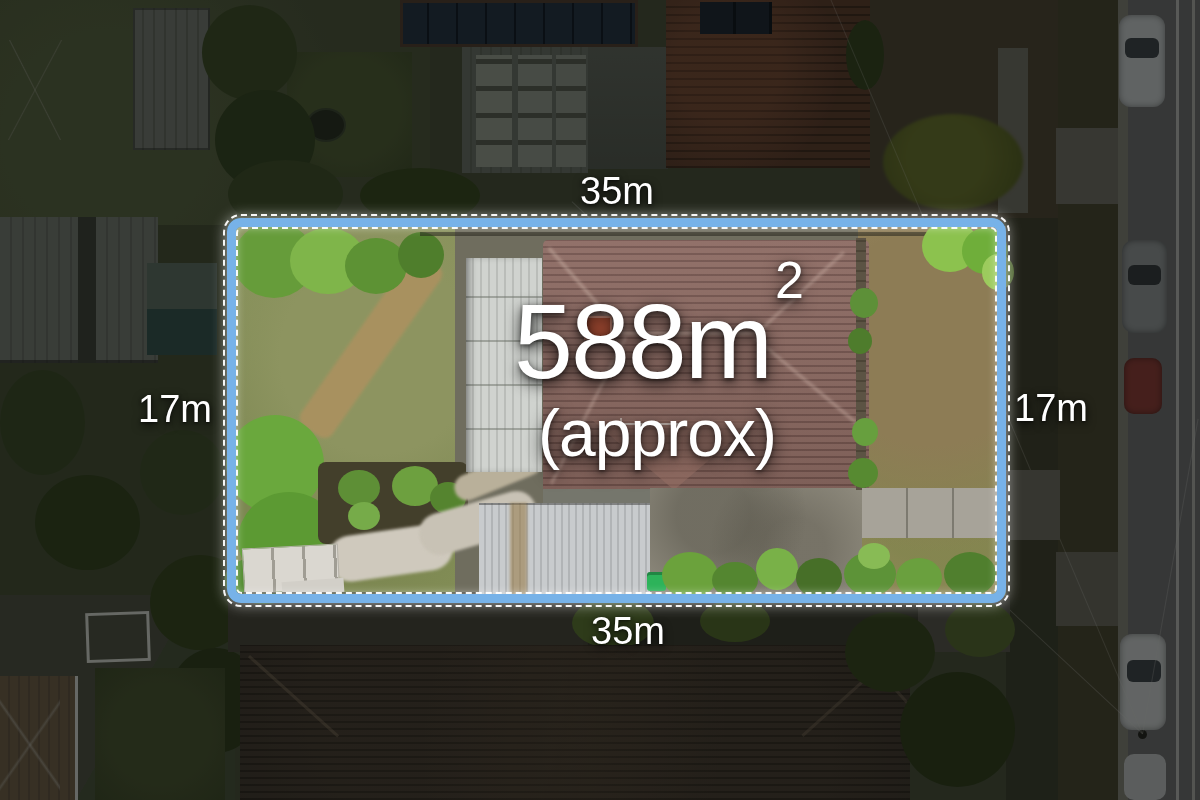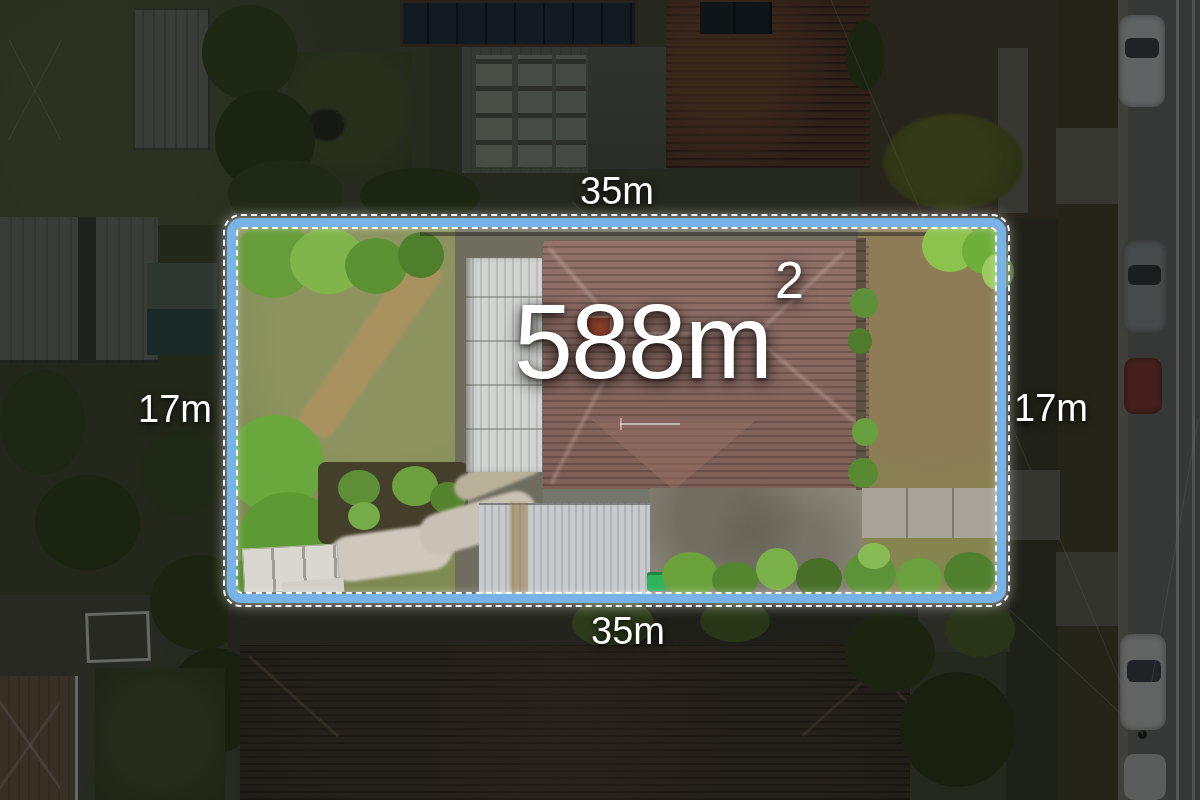--- a/index.html
+++ b/index.html
@@ -184,15 +184,16 @@
   <div class="dim"></div>
   <div class="boundary"></div>
 
   <div class="measure" style="left:617px;top:213px;transform:translate(-50%,-100%);">35m</div>
   <div class="measure" style="left:628px;top:610px;transform:translateX(-50%);">35m</div>
   <div class="measure" style="left:212px;top:409px;transform:translate(-100%,-50%);">17m</div>
   <div class="measure" style="left:1014px;top:408px;transform:translateY(-50%);">17m</div>
 
   <div class="area-wrap">
     <div class="area-main"><span>588m</span><sup>2</sup></div>
+    <div class="area-approx">(approx)</div>
   </div>
 
 </div>
 
 </body></html>

